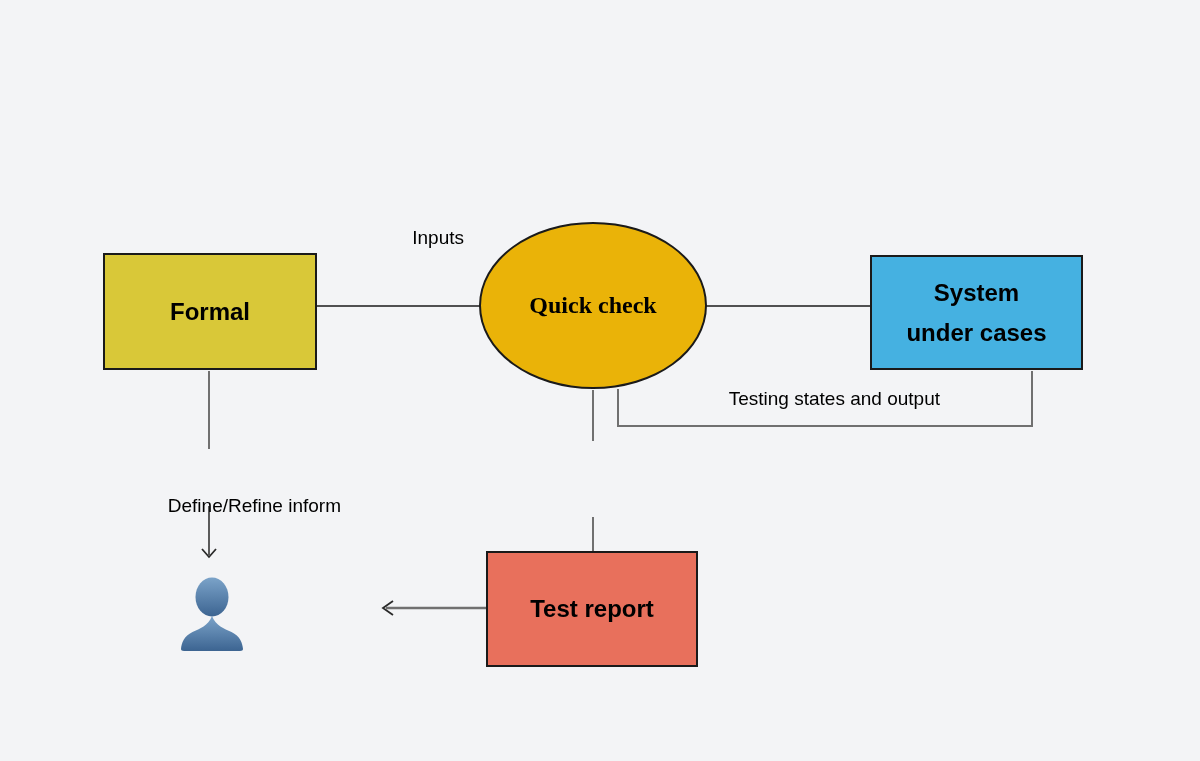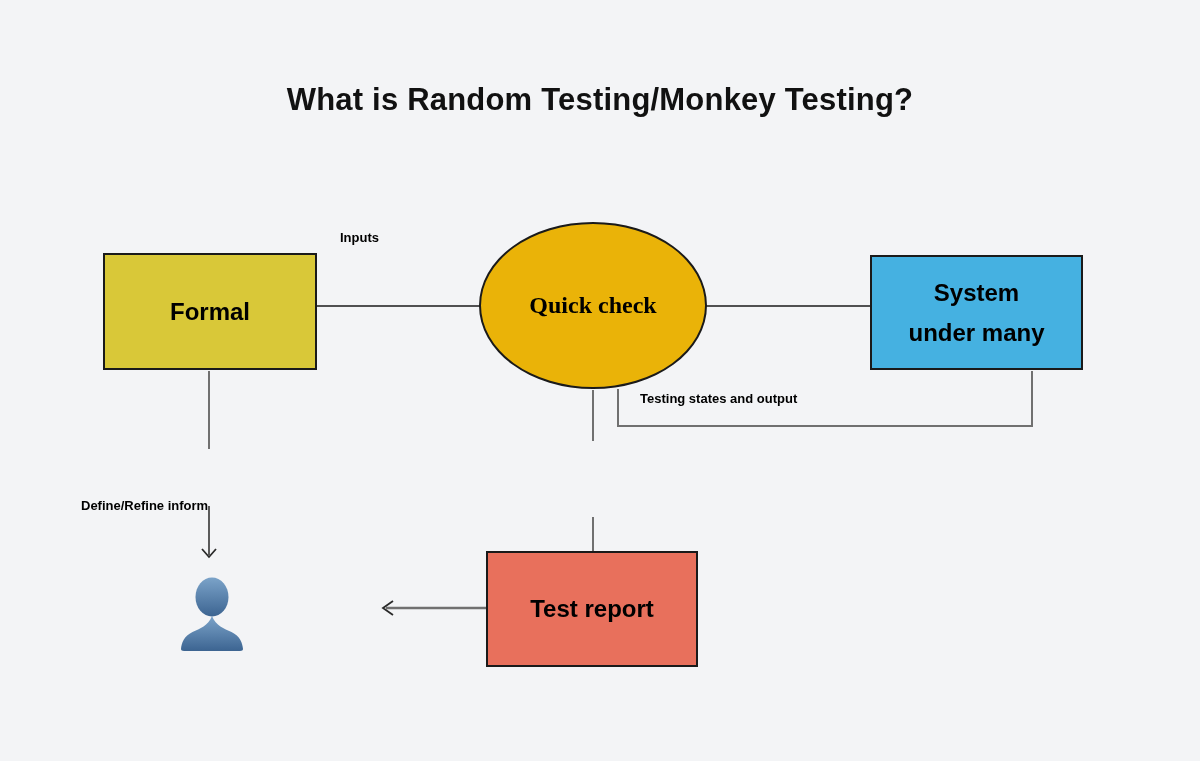--- a/index.html
+++ b/index.html
@@ -34,23 +34,23 @@
     font-size: 24px;
     border: 2px solid #1a1a1a;
     white-space: pre-line;
   }
   .node-formal   { left: 103px; top: 253px; width: 214px; height: 117px; }
   .node-quick    { left: 479px; top: 222px; width: 228px; height: 167px; border-radius: 50%; border-width: 2px; }
   .node-sut      { left: 870px; top: 255px; width: 213px; height: 115px; line-height: 40px; }
   .node-report   { left: 486px; top: 551px; width: 212px; height: 116px; }
   .edge-label {
     position: absolute;
-    font-weight: 700;
-    font-size: 13px;
-    text-align: left;
+    font-weight: 400;
+    font-size: 19px;
+    text-align: right;
     white-space: pre-line;
     line-height: 27px;
   }
   .lbl-inputs   { left: 340px; top: 224px; width: 124px; }
   .lbl-runmany  { left: 705px; top: 224px; width: 160px; }
   .lbl-validate { left: 640px; top: 385px; width: 300px; }
   .lbl-define   { left: 81px;  top: 464px; width: 260px; margin-top: 28px; }
   .lbl-report   { left: 463px; top: 452px; width: 260px; }
   .connectors {
     position: absolute;
@@ -63,21 +63,20 @@
     position: absolute;
     left: 176px; top: 576px;
     width: 72px; height: 76px;
   }
 </style>
 </head>
 <body>
 
 <div class="diagram" style="background-color: rgb(243, 244, 246);">
 
-  <div class="title" style="color: rgb(17, 17, 17);">What is Random Testing/Monkey Testing?</div>
 
   <svg class="connectors" viewBox="0 0 1200 761" xmlns="http://www.w3.org/2000/svg">
 
     <path d="M317,306 L481,306" stroke="#1a1a1a" stroke-width="1.6" fill="none"></path>
 
     <path d="M706,306 L870,306" stroke="#1a1a1a" stroke-width="1.6" fill="none"></path>
 
     <path d="M1032,371 L1032,426 L618,426 L618,389" stroke="#707070" stroke-width="2" fill="none"></path>
 
     <path d="M209,371 L209,449" stroke="#707070" stroke-width="2" fill="none"></path>
@@ -91,21 +90,21 @@
 
     <path d="M486,608 L386,608" stroke="#707070" stroke-width="2.5" fill="none"></path>
     <path d="M393,601 L383,608 L393,615" stroke="#2a2a2a" stroke-width="1.8" fill="none"></path>
   </svg>
 
   <div class="node node-formal" style="background-color: rgb(217, 200, 56);">Formal</div>
 
   <div class="node node-quick" style="background-color: #eab308; font-family: Liberation Serif, serif;">Quick check</div>
 
   <div class="node node-sut" style="background-color: rgb(69, 177, 225);">System
-under many</div>
+under cases</div>
 
   <div class="node node-report" style="background-color: rgb(232, 112, 92);">Test report</div>
 
   <div class="edge-label lbl-inputs">Inputs</div>
   <div class="edge-label lbl-validate">Testing states and output</div>
   <div class="edge-label lbl-define">Define/Refine inform</div>
 
   <svg class="user-icon" viewBox="0 0 72 76" xmlns="http://www.w3.org/2000/svg">
     <defs>
       <linearGradient id="userGrad" x1="0" y1="0" x2="0" y2="1">

